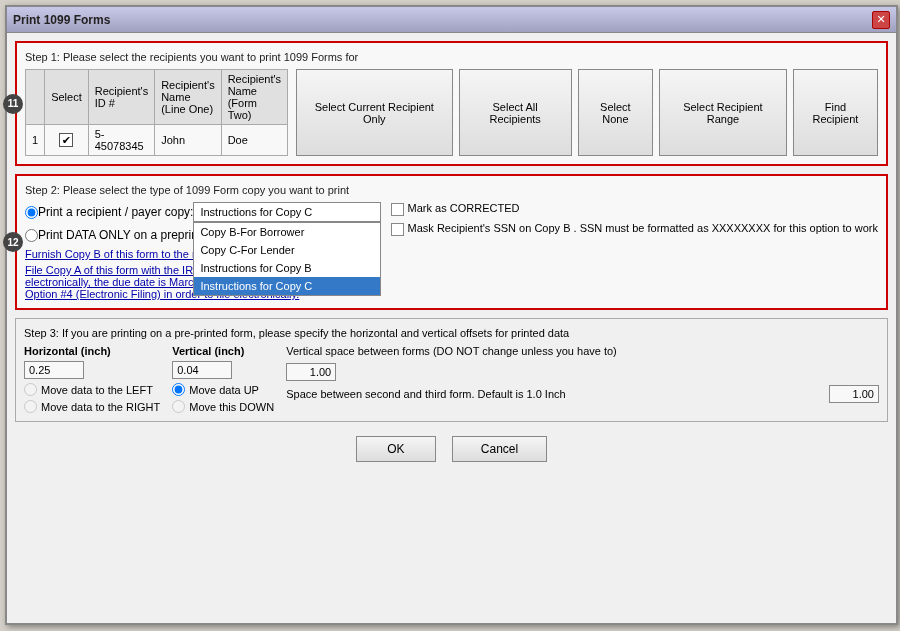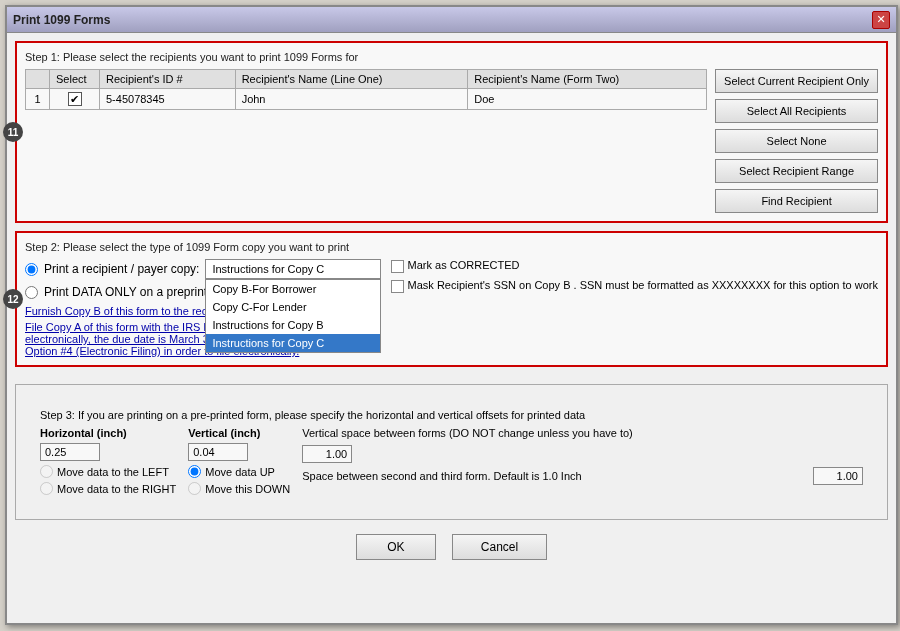--- a/index.html
+++ b/index.html
@@ -102,21 +102,21 @@
       border: 1px solid #555;
       background: white;
       display: inline-flex;
       align-items: center;
       justify-content: center;
       font-size: 11px;
       color: #000;
     }
     .side-buttons {
       display: flex;
-      flex-direction: column;
+      flex-direction: row;
       gap: 6px;
       min-width: 160px;
     }
     .side-btn {
       padding: 5px 8px;
       background: linear-gradient(to bottom, #f5f5f5, #ddd);
       border: 1px solid #888;
       font-size: 11px;
       cursor: pointer;
       text-align: center;
@@ -151,21 +151,21 @@
     }
     .step2-left {
       flex: 1;
     }
     .step2-right {
       min-width: 200px;
     }
     .radio-row {
       display: flex;
       align-items: center;
-      gap: 6px;
+      gap: 0;
       margin-bottom: 6px;
     }
     .select-wrapper {
       flex: 1;
       position: relative;
     }
     select.copy-select {
       width: 100%;
       padding: 3px 6px;
       font-size: 11px;
@@ -213,24 +213,23 @@
       border: 1px solid #888;
       background: white;
       display: inline-block;
       flex-shrink: 0;
       margin-top: 1px;
     }
 
     
     .step3-section {
       border: 1px solid #aaa;
-      padding: 24px;
+      padding: 8px;
       background: #f0f0f0;
       font-size: 11px;
-      margin-top: 9px;
     }
     .step3-label {
       margin-bottom: 6px;
       font-size: 11px;
     }
     .step3-inner {
       display: flex;
       gap: 12px;
     }
     .offset-group {

